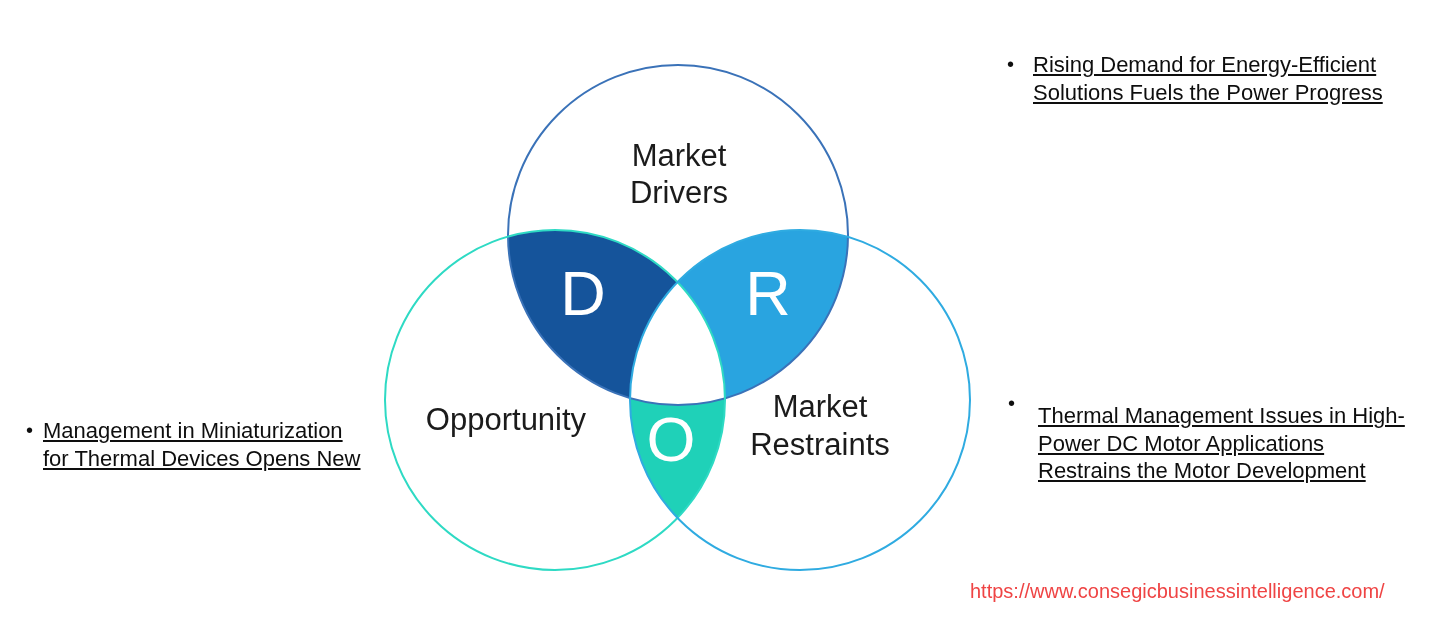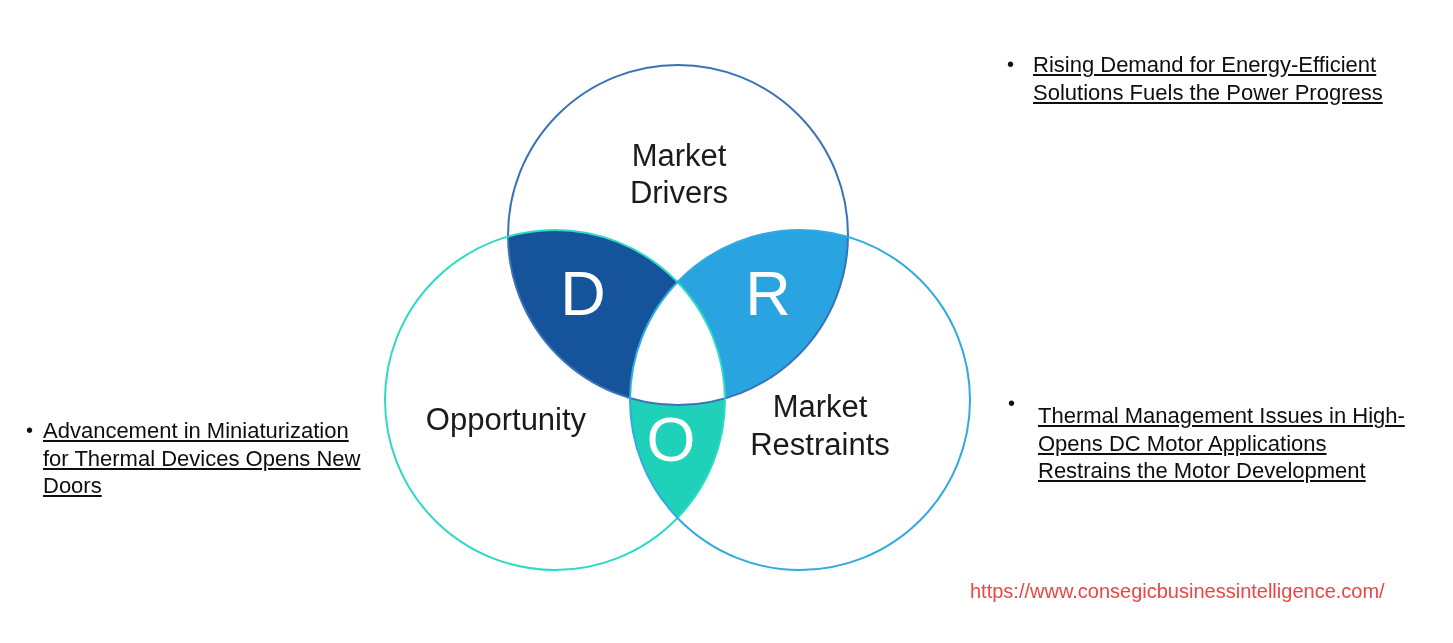--- a/index.html
+++ b/index.html
@@ -94,30 +94,29 @@
     <span class="bullet">•</span>
     <div>
       <div class="line">Rising Demand for Energy-Efficient</div>
       <div class="line">Solutions Fuels the Power Progress</div>
     </div>
   </div>
 
   <div class="annotation annotation-opportunity">
     <span class="bullet">•</span>
     <div>
-      <div class="line">Advancement in Miniaturization</div>
+      <div class="line">Management in Miniaturization</div>
       <div class="line">for Thermal Devices Opens New</div>
-      <div class="line">Doors</div>
     </div>
   </div>
 
   <div class="annotation annotation-restraint">
     <span class="bullet">•</span>
     <div>
       <div class="line">Thermal Management Issues in High-</div>
-      <div class="line">Opens DC Motor Applications</div>
+      <div class="line">Power DC Motor Applications</div>
       <div class="line">Restrains the Motor Development</div>
     </div>
   </div>
 
   <div class="footer-url">https://www.consegicbusinessintelligence.com/</div>
 
 </div>
 
 </body></html>

